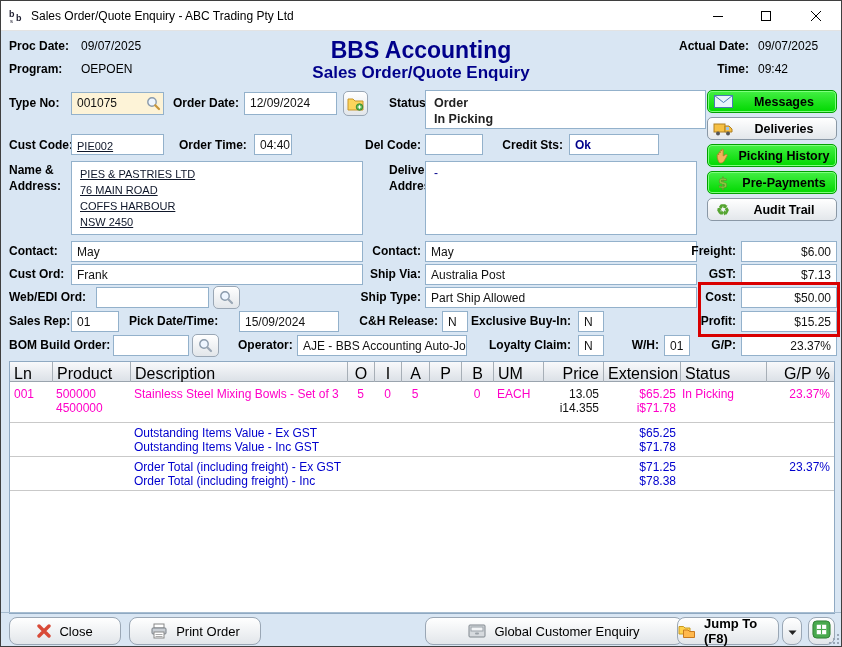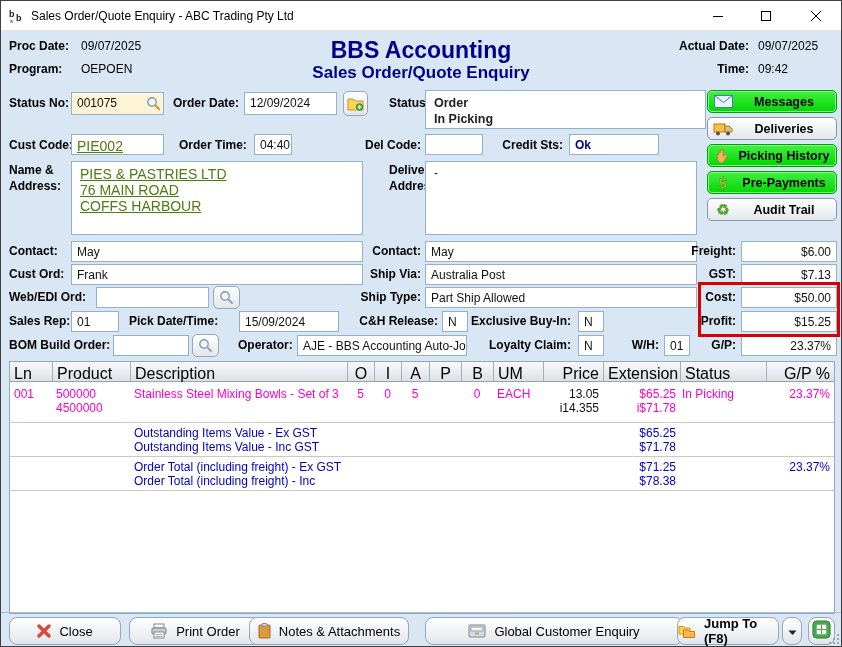--- a/index.html
+++ b/index.html
@@ -17,21 +17,21 @@
   
   .lbl { position:absolute; font-size:12px; font-weight:bold; color:#000; white-space:nowrap; }
   .lbl.r { text-align:right; }
   .fld {
     position:absolute; height:21px; background:#fff; border:1px solid #93b1cb;
     font-size:12px; color:#111; padding:3px 5px; white-space:nowrap; overflow:hidden;
   }
   .fld.money { text-align:right; }
   .fld.cream { background:#fdf3d7; }
   .box { position:absolute; background:#fff; border:1px solid #93b1cb; font-size:12px; padding:4px 8px; }
-  .link { color:#4d7c0f; text-decoration:underline; cursor:pointer; display:block; line-height:16px; font-size:14px; }
+  .link { color:#0f172a; text-decoration:underline; cursor:pointer; display:block; line-height:16px; font-size:11px; }
   .navybold { color:#00008b; font-weight:bold; }
   .statusbox { line-height:16px; font-weight:bold; color:#222; font-size:12.5px; }
   .iconbtn {
     position:absolute; border:1px solid #9aa7b5; border-radius:5px;
     background:linear-gradient(#ffffff,#e2e6ea); display:flex; align-items:center; justify-content:center; cursor:pointer;
   }
   .redbox { position:absolute; border:3px solid #d90000; pointer-events:none; }
   
   .sbtn {
     position:absolute; left:706px; width:130px; height:23px; border-radius:5px;
@@ -100,21 +100,21 @@
   <span class="lbl" style="left:80px;top:61px;font-weight:normal">OEPOEN</span>
 
   <div style="position:absolute;left:0;right:0;top:36px;text-align:center;font-size:23px;font-weight:bold;color:#00008b">BBS Accounting</div>
   <div style="position:absolute;left:0;right:0;top:62px;text-align:center;font-size:17px;font-weight:bold;color:#00008b">Sales Order/Quote Enquiry</div>
 
   <span class="lbl r" style="left:660px;top:38px;width:88px">Actual Date:</span>
   <span class="lbl" style="left:757px;top:38px;font-weight:normal">09/07/2025</span>
   <span class="lbl r" style="left:660px;top:61px;width:88px">Time:</span>
   <span class="lbl" style="left:757px;top:61px;font-weight:normal">09:42</span>
 
-  <span class="lbl" style="left:8px;top:95px">Status No:</span>
+  <span class="lbl" style="left:8px;top:95px">Type No:</span>
   <div class="fld cream" style="left:70px;top:91px;width:93px;height:23px;padding-right:8px">
     <span>001075</span>
     <span style="position:absolute;right:2px;top:3px">
       <svg width="15" height="15" viewBox="0 0 15 15">
           <circle cx="6" cy="6" r="4.2" fill="#eef6ff" stroke="#8a9aab" stroke-width="1.4"></circle>
           <line x1="9.2" y1="9.2" x2="13" y2="13" stroke="#c8963c" stroke-width="2.2" stroke-linecap="round"></line>
         </svg>
     </span>
   </div>
   <span class="lbl" style="left:172px;top:95px">Order Date:</span>
@@ -140,20 +140,21 @@
   <div class="fld" style="left:424px;top:133px;width:58px"><span></span></div>
   <span class="lbl r" style="left:480px;top:137px;width:82px">Credit Sts:</span>
   <div class="fld" style="left:568px;top:133px;width:90px"><span class="navybold">Ok</span></div>
 
   <span class="lbl" style="left:8px;top:162px">Name &amp;</span>
   <span class="lbl" style="left:8px;top:178px">Address:</span>
   <div class="box" style="left:70px;top:160px;width:292px;height:74px">
     <span class="link">PIES &amp; PASTRIES LTD</span>
     <span class="link">76 MAIN ROAD</span>
     <span class="link">COFFS HARBOUR</span>
+    <span class="link">NSW 2450</span>
   </div>
   <span class="lbl" style="left:388px;top:162px">Delivery</span>
   <span class="lbl" style="left:388px;top:178px">Address:</span>
   <div class="box" style="left:424px;top:160px;width:272px;height:74px;color:#00008b"><span>-</span></div>
 
   <span class="lbl" style="left:8px;top:243px">Contact:</span>
   <div class="fld" style="left:70px;top:240px;width:292px"><span>May</span></div>
   <span class="lbl r" style="left:350px;top:243px;width:70px">Contact:</span>
   <div class="fld" style="left:424px;top:240px;width:272px"><span>May</span></div>
   <span class="lbl r" style="left:680px;top:243px;width:55px">Freight:</span>
@@ -328,29 +329,20 @@
         <svg width="18" height="16" viewBox="0 0 18 16">
           <rect x="4" y="1" width="10" height="4" fill="#fff" stroke="#888"></rect>
           <rect x="2" y="5" width="14" height="6" rx="1" fill="#c9ced4" stroke="#7a8087"></rect>
           <rect x="4" y="9" width="10" height="6" fill="#fff" stroke="#888"></rect>
           <line x1="5.5" y1="11.5" x2="12.5" y2="11.5" stroke="#aaa"></line>
           <line x1="5.5" y1="13.5" x2="12.5" y2="13.5" stroke="#aaa"></line>
         </svg>
       </span>
     <span>Print Order</span>
   </div>
-  <div class="fbtn" style="left:248px;width:160px">
-    <span class="fic">
-        <svg width="13" height="16" viewBox="0 0 13 16">
-          <rect x="1" y="2" width="11" height="13" rx="1" fill="#e09a3e" stroke="#a06a1e"></rect>
-          <rect x="4" y="0.5" width="5" height="3" rx="1" fill="#cfcfcf" stroke="#888"></rect>
-        </svg>
-      </span>
-    <span>Notes &amp; Attachments</span>
-  </div>
   <div class="fbtn" style="left:424px;width:258px">
     <span class="fic">
         <svg width="18" height="14" viewBox="0 0 18 14">
           <rect x="1" y="1" width="16" height="12" rx="1" fill="#d6dade" stroke="#80878e"></rect>
           <rect x="3" y="3" width="12" height="4" fill="#f2f4f6" stroke="#9aa1a8"></rect>
           <rect x="7" y="8.5" width="4" height="2" rx="1" fill="#9aa1a8"></rect>
         </svg>
       </span>
     <span>Global Customer Enquiry</span>
   </div>

